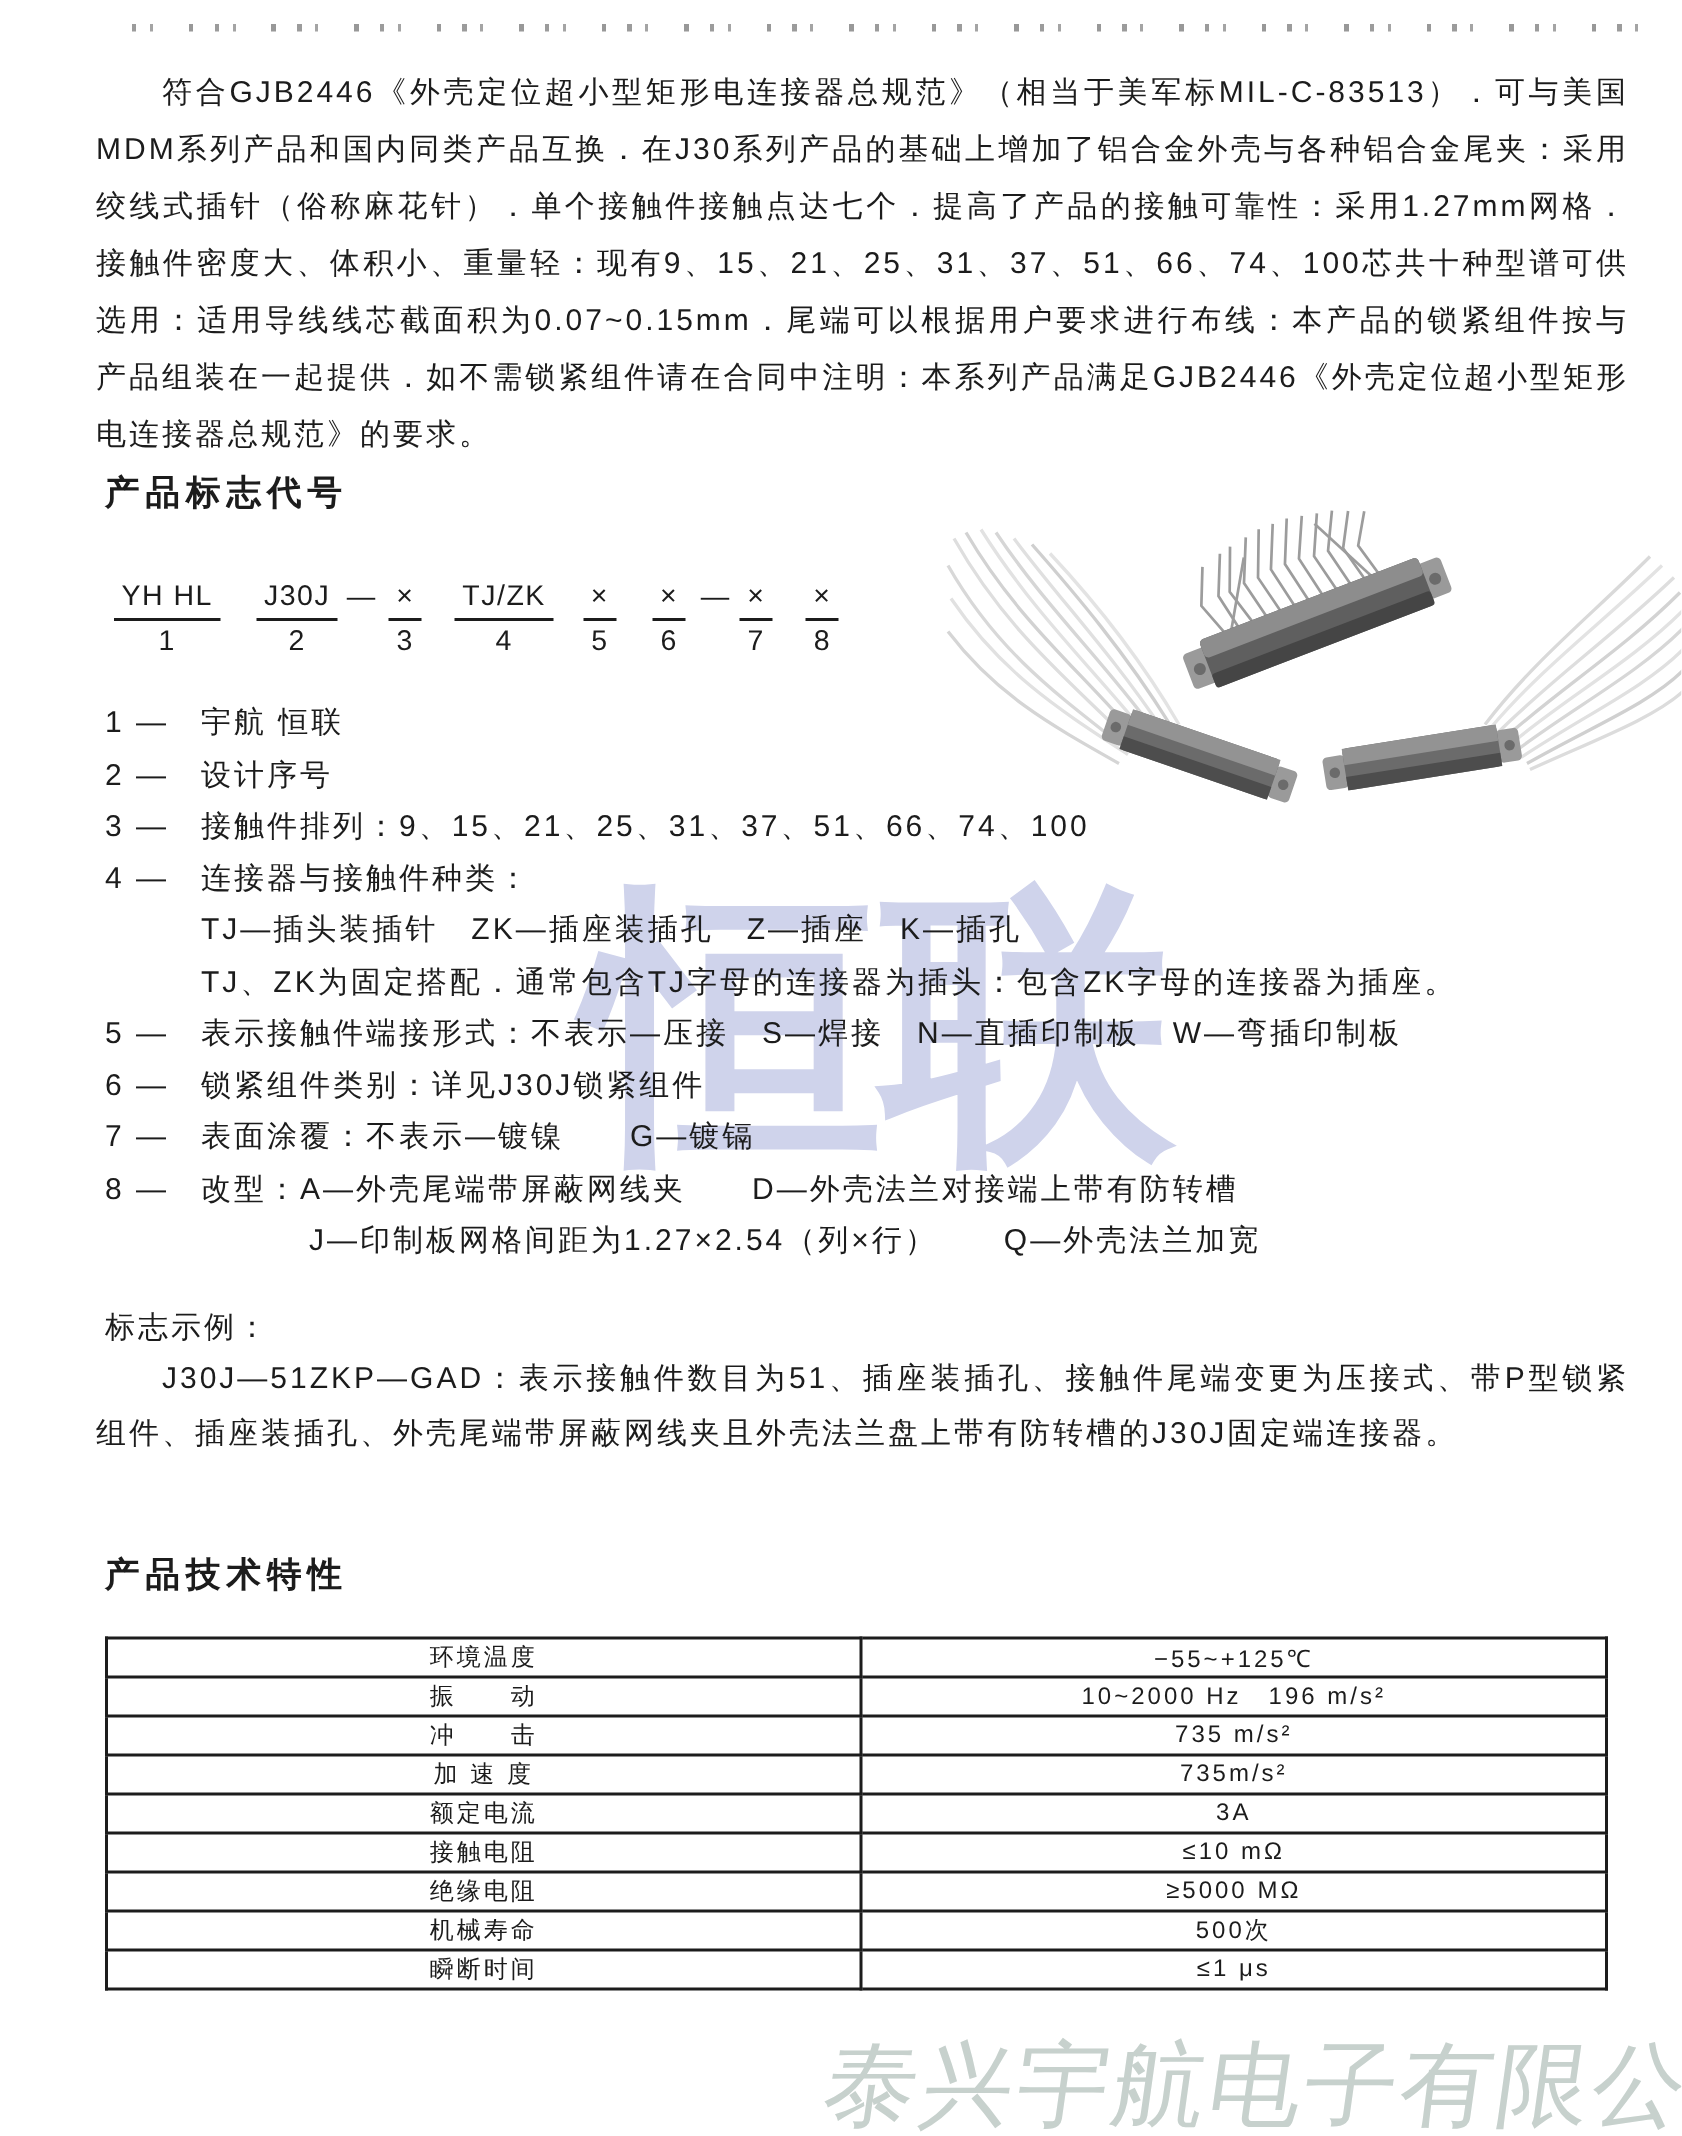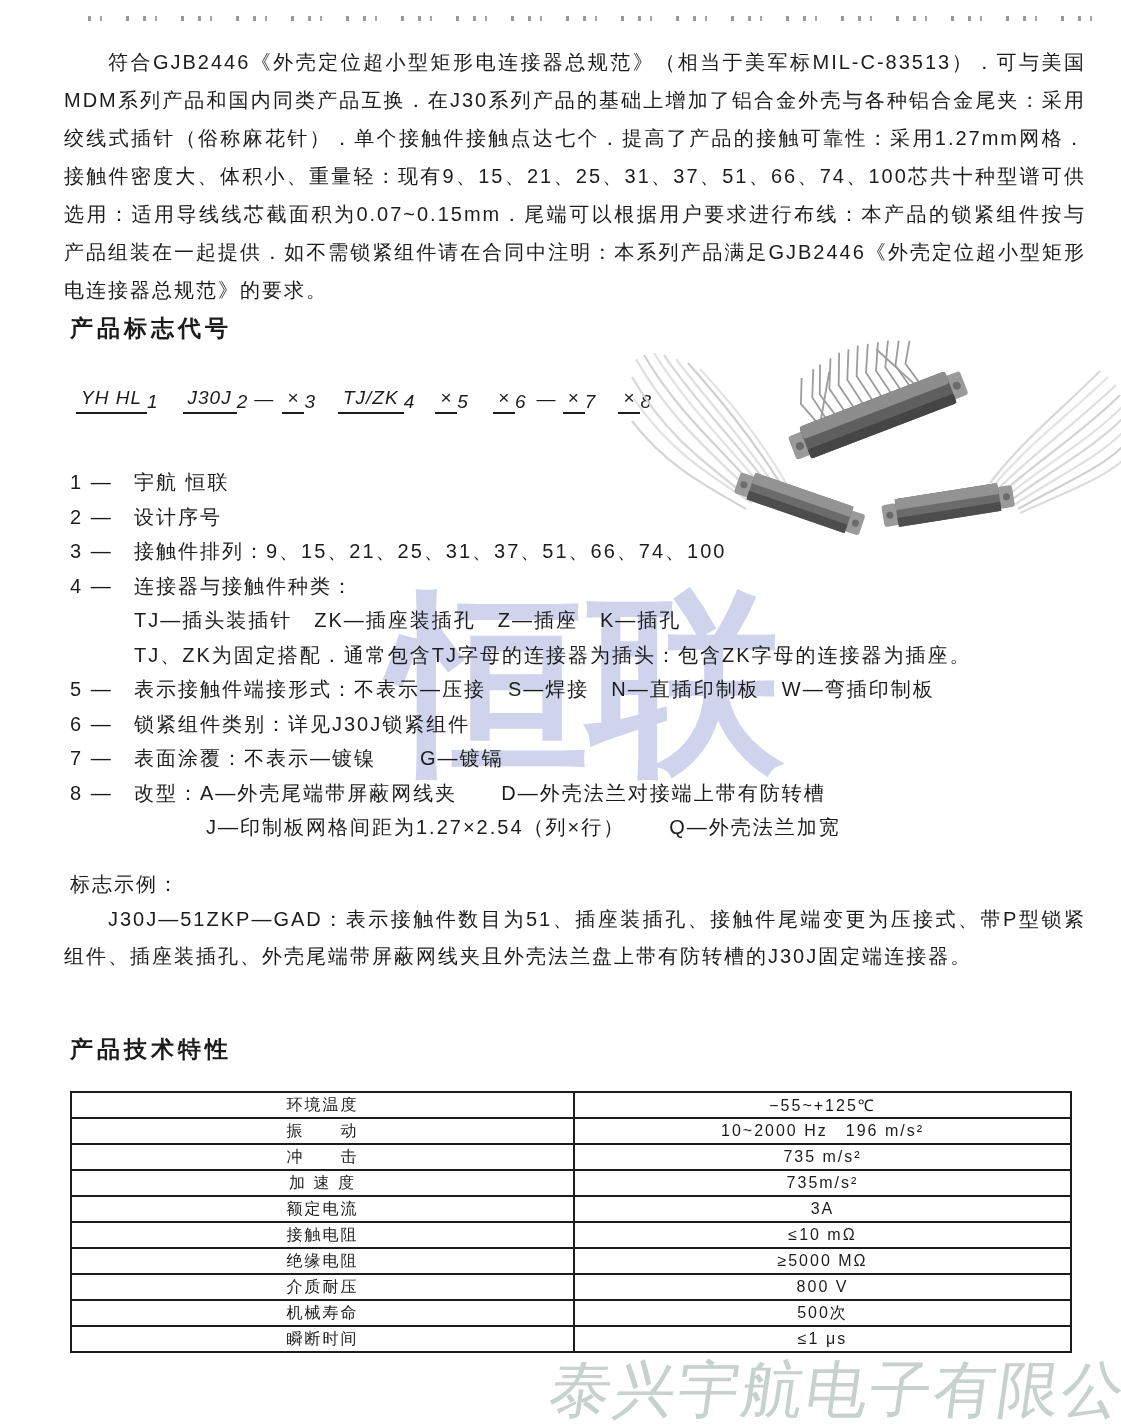--- a/index.html
+++ b/index.html
@@ -23,21 +23,21 @@
   .section-title { position:absolute; font-size:23px; font-weight:600; letter-spacing:4px; }
   .t-marking { left:70px; top:300px; }
   .t-spec    { left:70px; top:1021px; }
   .t-example { position:absolute; left:70px; top:858px; font-size:20px; letter-spacing:2px; }
 
   
   .code-diagram {
     position:absolute; left:76px; top:374px; display:flex; align-items:flex-start;
     font-size:19px; letter-spacing:1px; line-height:1.15;
   }
-  .frac { display:flex; flex-direction:row; align-items:center;font-style:italic; }
+  .frac { display:flex; flex-direction:column; align-items:center; }
   .frac-top { border-bottom:2px solid #1c1c1c; padding:0 5px 3px; white-space:nowrap; }
   .frac-num { padding-top:3px; }
   .code-sep { padding-top:1px; }
   .code-diagram > :nth-child(2){margin-left:24px}
   .code-diagram > :nth-child(3){margin-left:6px}
   .code-diagram > :nth-child(4){margin-left:8px}
   .code-diagram > :nth-child(5){margin-left:22px}
   .code-diagram > :nth-child(6){margin-left:20px}
   .code-diagram > :nth-child(7){margin-left:24px}
   .code-diagram > :nth-child(8){margin-left:10px}
@@ -291,24 +291,20 @@
           </tr>
           <tr>
             <td>接触电阻</td>
             <td>≤10 mΩ</td>
           </tr>
           <tr>
             <td>绝缘电阻</td>
             <td>≥5000 MΩ</td>
           </tr>
           <tr>
-            <td>介质耐压</td>
-            <td>800 V</td>
-          </tr>
-          <tr>
             <td>机械寿命</td>
             <td>500次</td>
           </tr>
           <tr>
             <td>瞬断时间</td>
             <td>≤1 μs</td>
           </tr>
         </tbody>
     </table>
 

